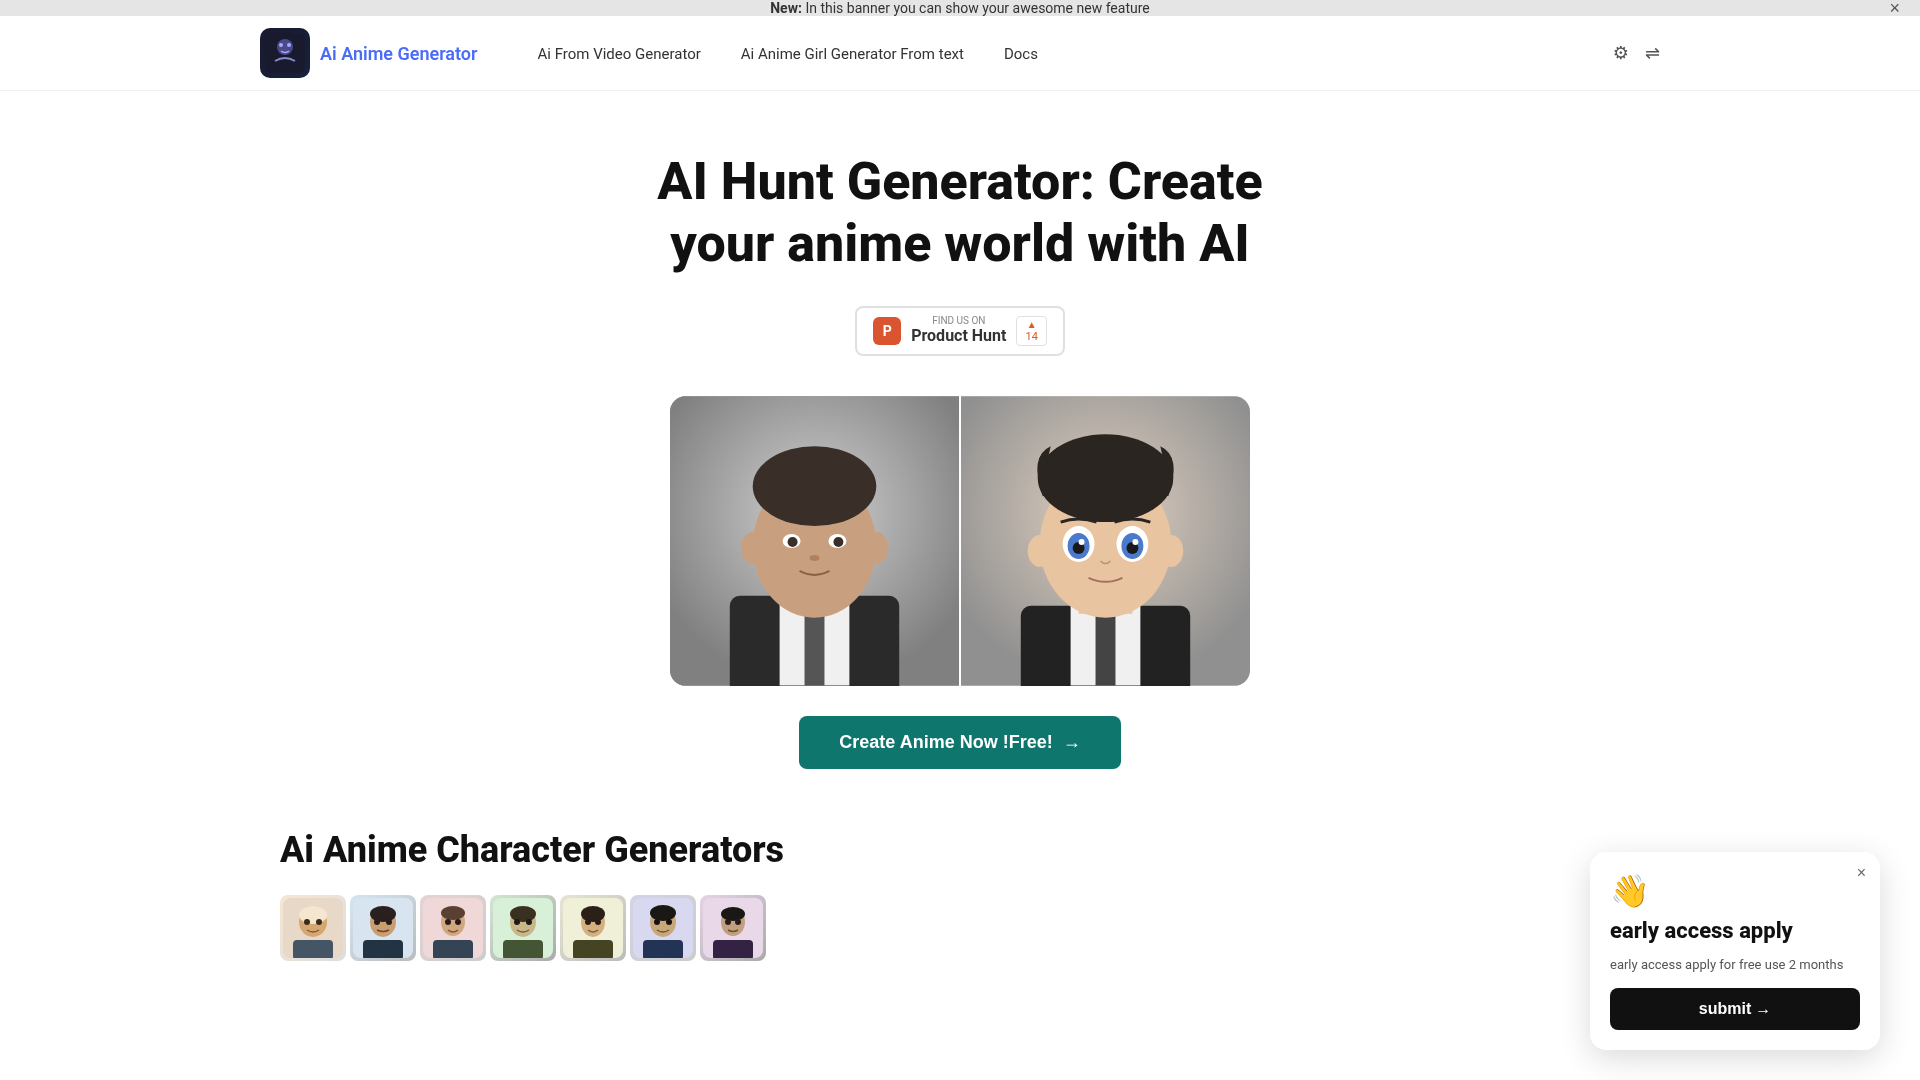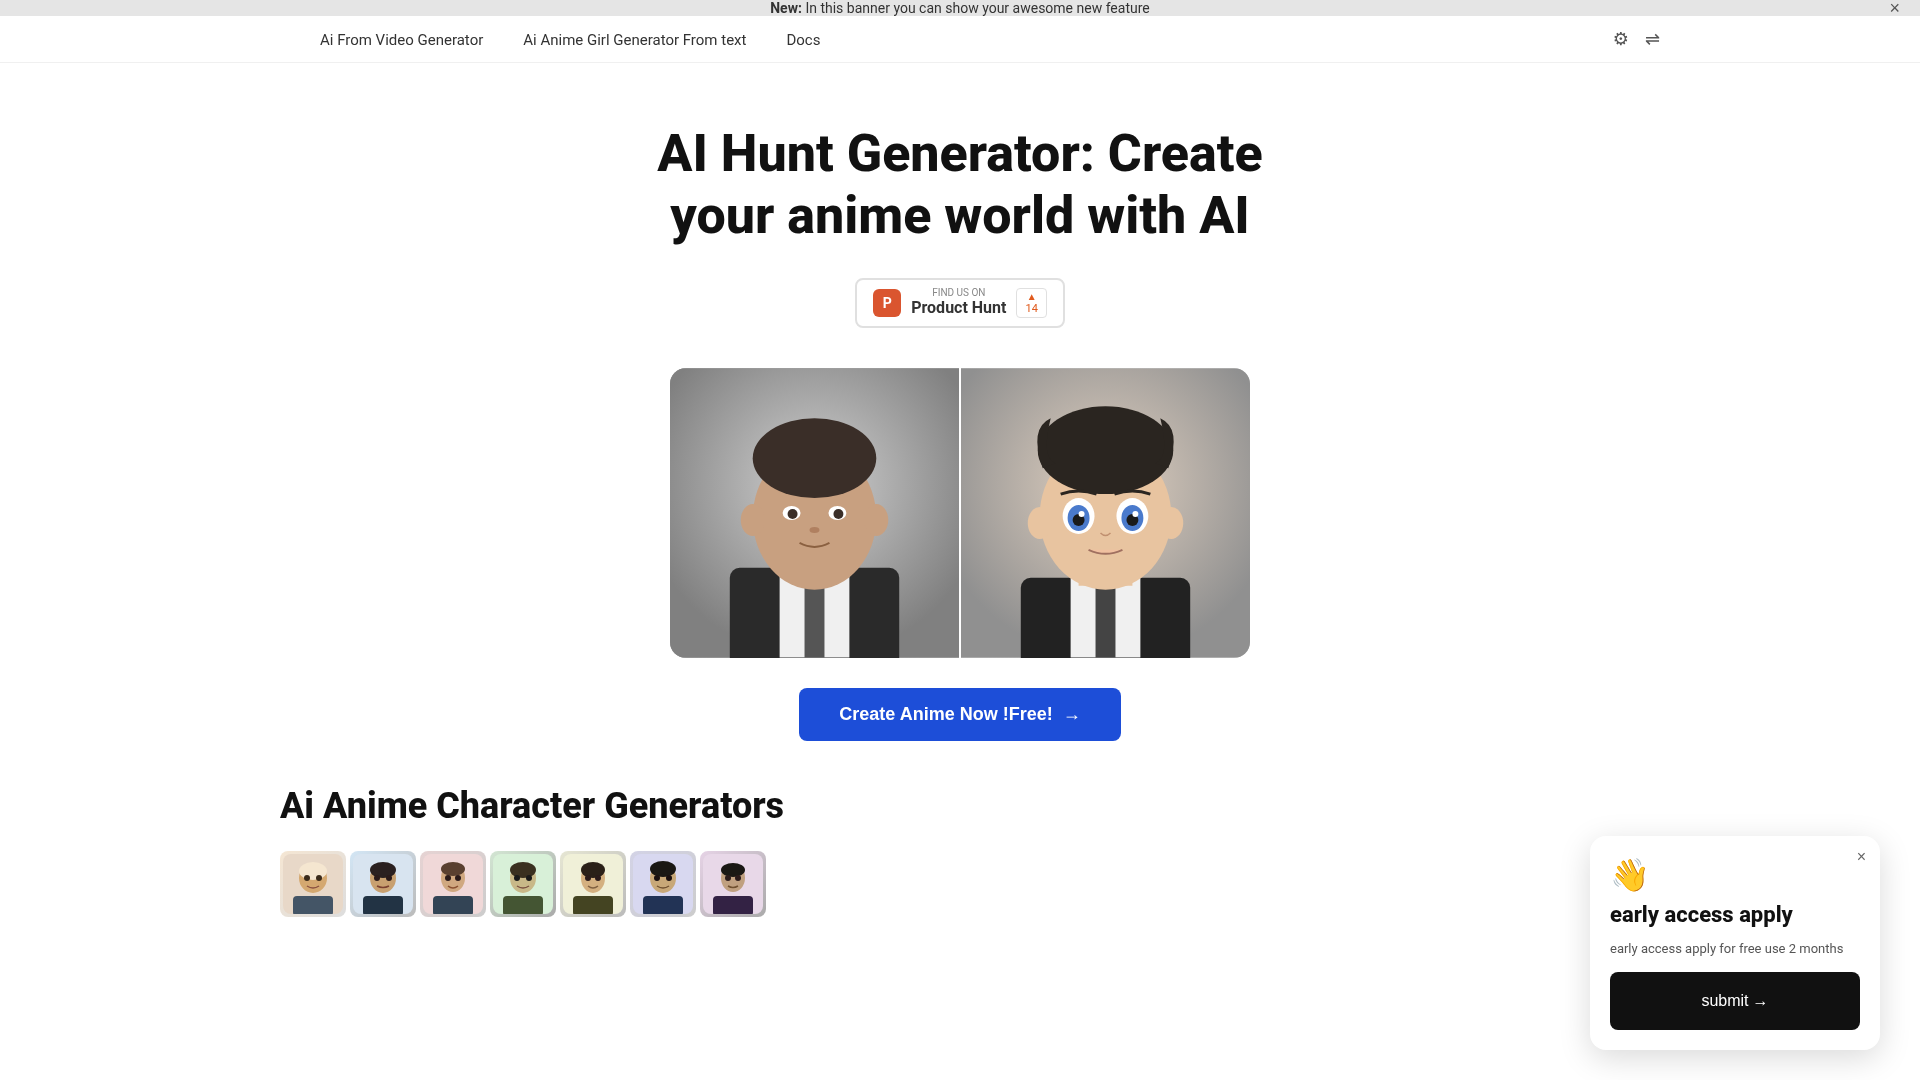--- a/index.html
+++ b/index.html
@@ -159,32 +159,32 @@
     }
     .hero-img-left {
       background: linear-gradient(135deg, #888 0%, #aaa 100%);
     }
     .hero-img-right {
       background: linear-gradient(135deg, #bbb 0%, #ccc 100%);
     }
 
     
     .cta-btn {
-      background: #1d4ed8;
+      background: #0f766e;
       color: white;
       border: none;
       padding: 16px 40px;
       border-radius: 8px;
       font-size: 18px;
       font-weight: 600;
       cursor: pointer;
       display: inline-flex;
       align-items: center;
       gap: 10px;
-      margin-bottom: 44px;
+      margin-bottom: 60px;
     }
 
     
     .section-title {
       font-size: 36px;
       font-weight: 800;
       color: #111;
       text-align: left;
       padding: 0 260px;
       margin-bottom: 24px;
@@ -266,23 +266,23 @@
       font-size: 13px;
       color: #555;
       margin-bottom: 16px;
     }
     .popup-submit {
       width: 100%;
       background: #111;
       color: white;
       border: none;
       border-radius: 8px;
-      padding: 20px;
+      padding: 12px;
       font-size: 16px;
-      font-weight: 400;
+      font-weight: 700;
       cursor: pointer;
       display: flex;
       align-items: center;
       justify-content: center;
       gap: 4px;
     }
 
     
     .hero-divider {
       width: 2px;
@@ -292,20 +292,33 @@
 </head>
 <body>
 
 <div class="top-banner">
   <span class="banner-new">New:</span>
   <span> In this banner you can show your awesome new feature</span>
   <button class="close-btn">×</button>
 </div>
 
 <nav class="navbar">
+  <a class="nav-logo" href="#">
+    <div class="nav-logo-img">
+      <svg viewBox="0 0 40 40" xmlns="http://www.w3.org/2000/svg">
+        <rect width="40" height="40" fill="#1a1a2e" rx="6"></rect>
+        <circle cx="20" cy="14" r="8" fill="#4a4a8a"></circle>
+        <path d="M10 28 Q20 22 30 28" stroke="#8888cc" stroke-width="2" fill="none"></path>
+        <circle cx="16" cy="12" r="2" fill="#aaaaff"></circle>
+        <circle cx="24" cy="12" r="2" fill="#aaaaff"></circle>
+        <path d="M16 18 Q20 21 24 18" stroke="#aaaaff" stroke-width="1.5" fill="none"></path>
+      </svg>
+    </div>
+    <span class="nav-logo-text">Ai Anime Generator</span>
+  </a>
   <ul class="nav-links">
     <li><a href="#">Ai From Video Generator</a></li>
     <li><a href="#">Ai Anime Girl Generator From text</a></li>
     <li><a href="#">Docs</a></li>
   </ul>
   <div class="nav-icons">
     <button class="nav-icon-btn">⚙</button>
     <button class="nav-icon-btn">⇌</button>
   </div>
 </nav>

